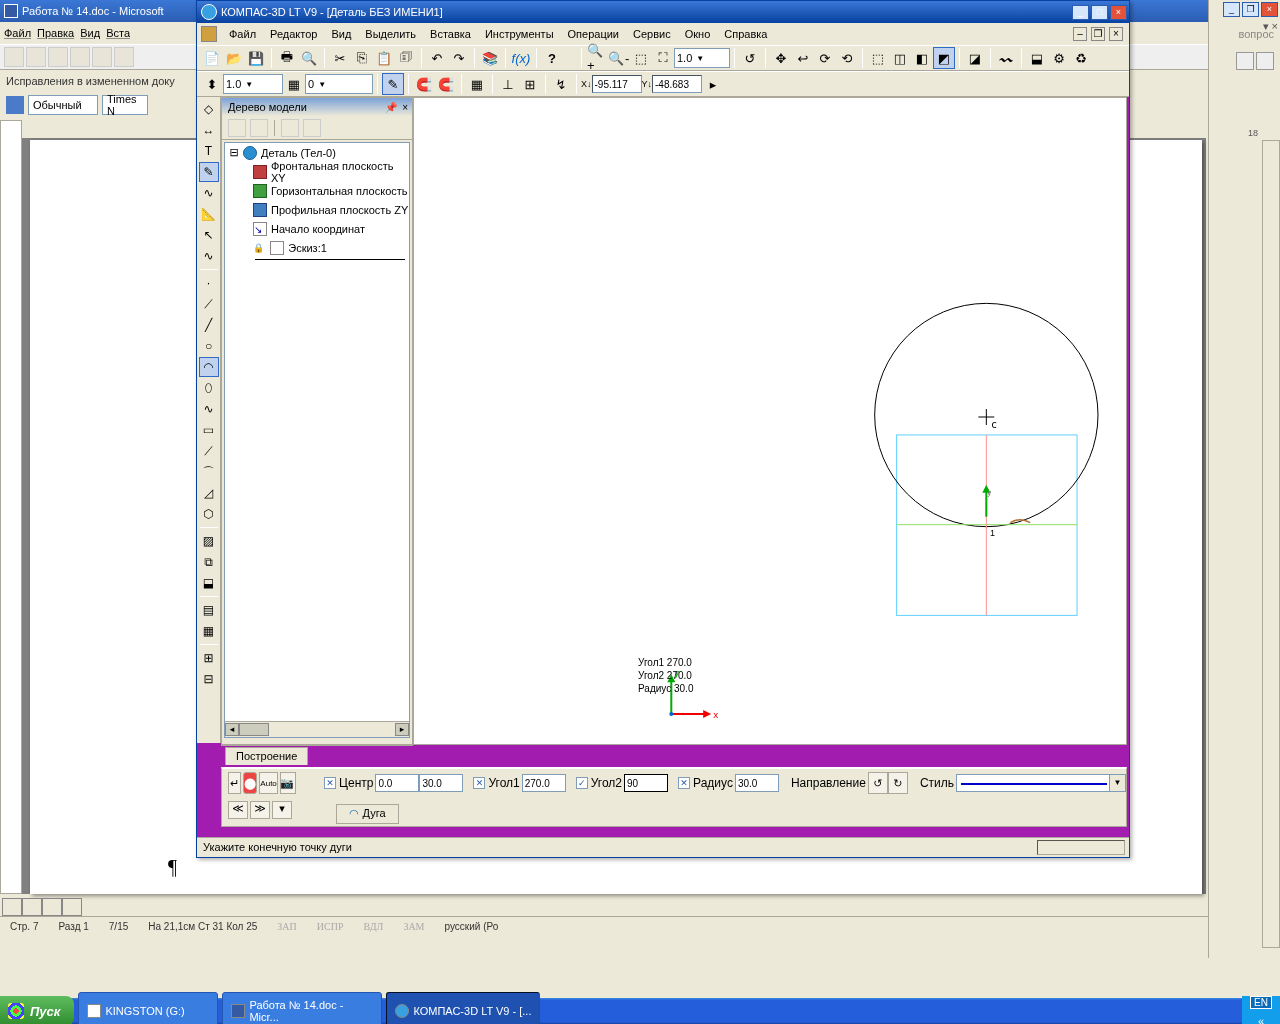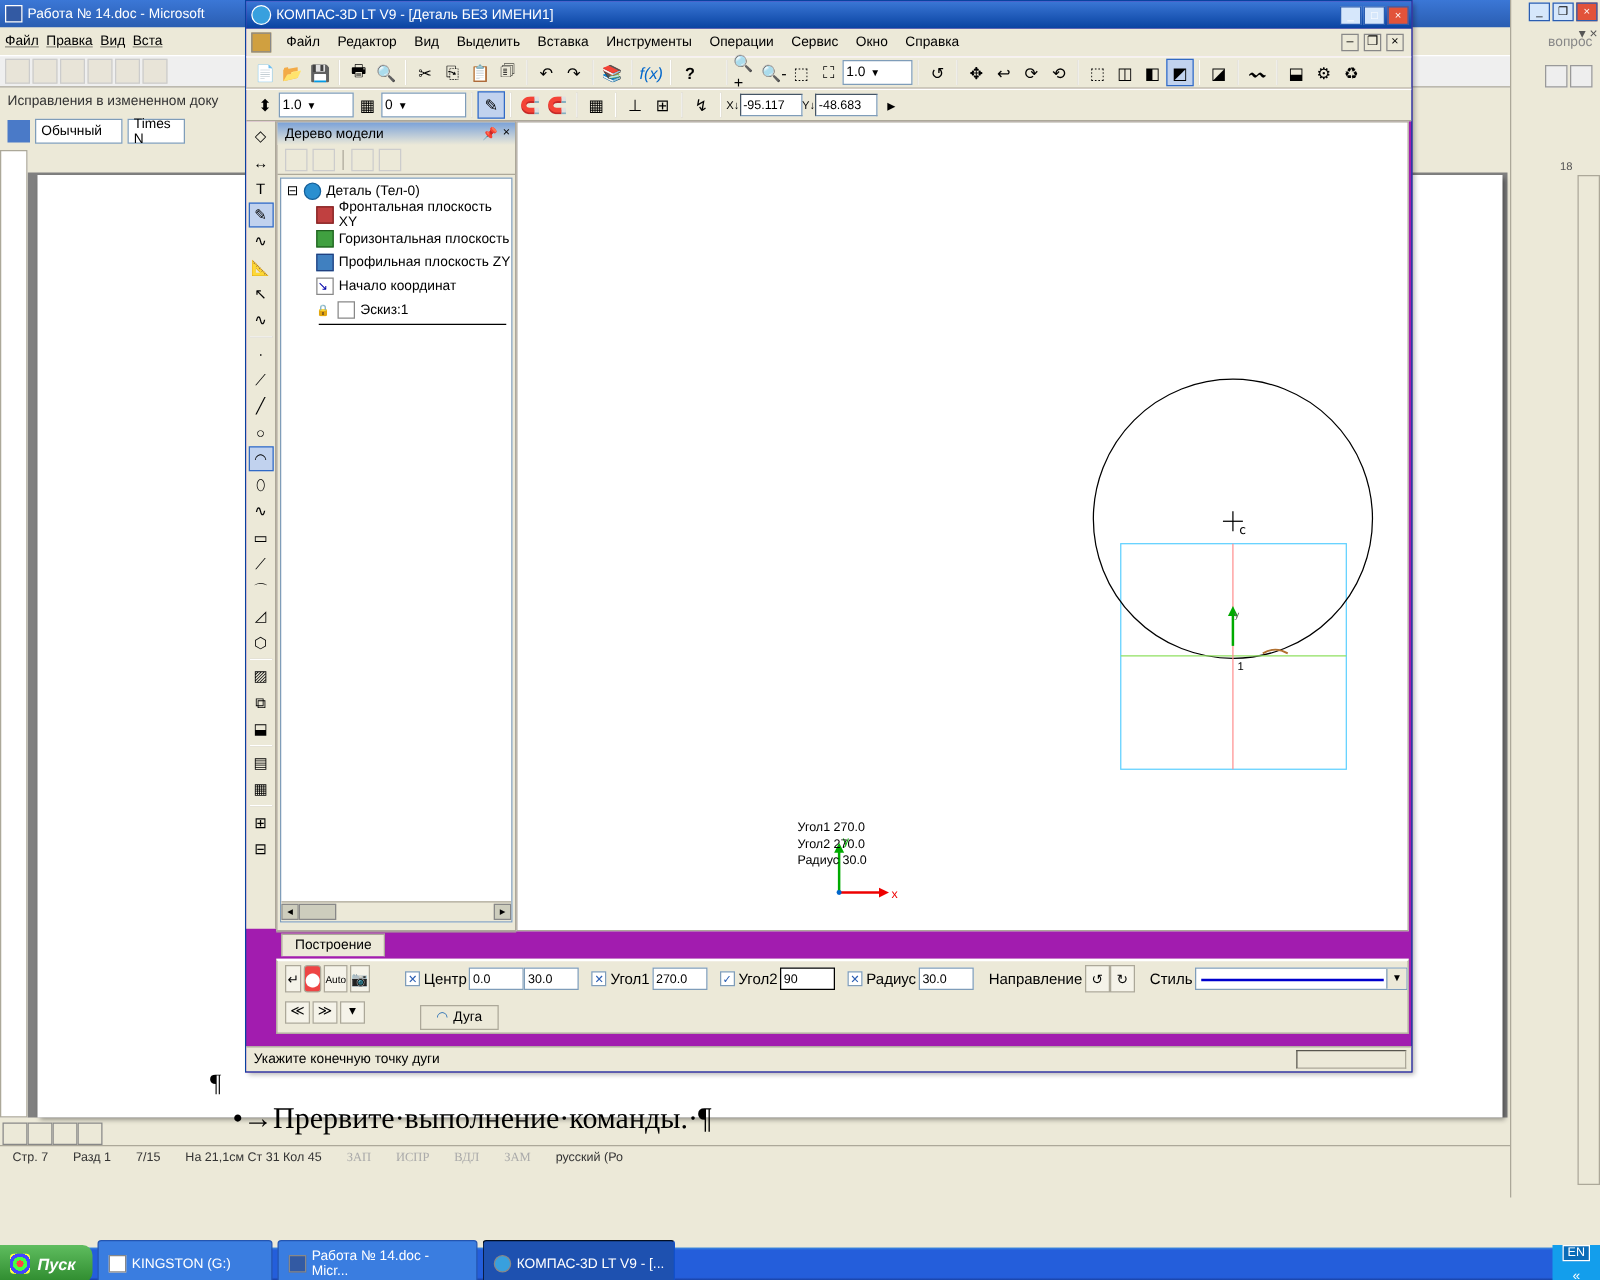--- a/index.html
+++ b/index.html
@@ -154,30 +154,27 @@
         <span>Times N</span>
       </div>
   </div>
 
   <div class="word-page-area">
     <div class="word-page-white"></div>
   </div>
 
   <div style="position:absolute; left:0; top:120px; width:22px; bottom:64px; background:#fff; border:1px solid #aca899;"></div>
 
-  <div class="word-text">
-    <span>•→Прервите·выполнение·команды.·¶</span>
-  </div>
   <div style="position:absolute; left:168px; top:856px; font-family:'Times New Roman',serif; font-size:20px;">¶</div>
 
   <div class="word-status">
     <span>Стр. 7</span>
     <span>Разд 1</span>
     <span>7/15</span>
-    <span>На 21,1см  Ст 31   Кол 45</span>
+    <span>На 21,1см  Ст 31   Кол 25</span>
     <span class="dim">ЗАП</span>
     <span class="dim">ИСПР</span>
     <span class="dim">ВДЛ</span>
     <span class="dim">ЗАМ</span>
     <span>русский (Ро</span>
   </div>
   <div style="position:absolute; left:2px; bottom:42px; display:flex;">
     <div style="width:20px;height:18px;border:1px solid #888;background:#ece9d8;"></div>
     <div style="width:20px;height:18px;border:1px solid #888;background:#ece9d8;"></div>
     <div style="width:20px;height:18px;border:1px solid #888;background:#ece9d8;"></div>

